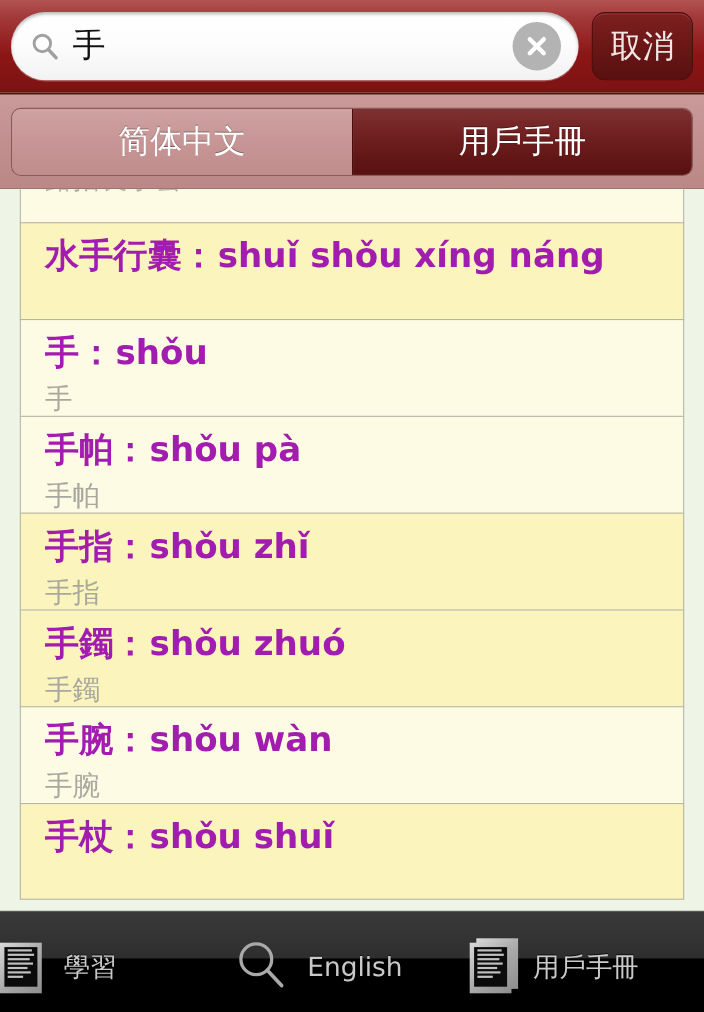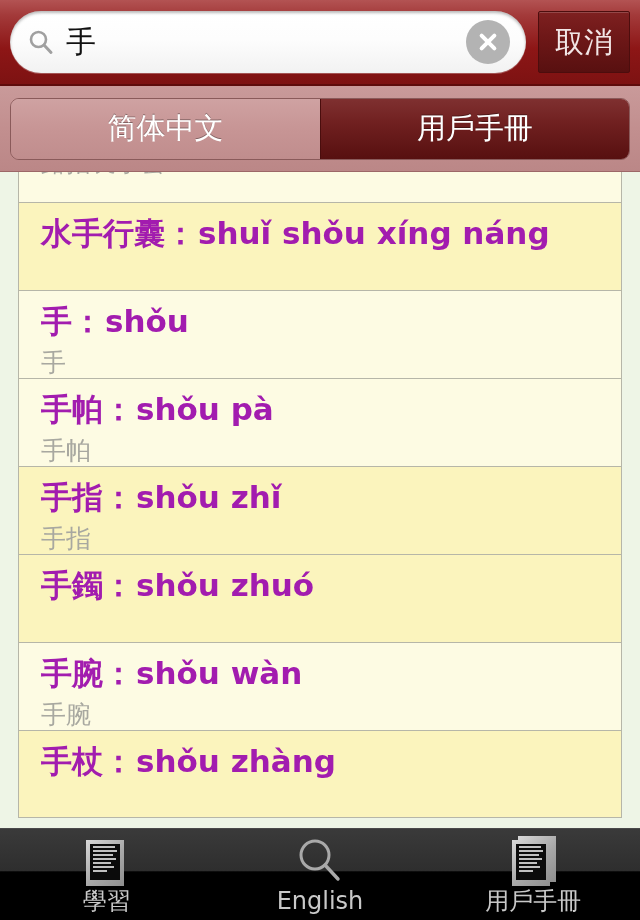--- a/index.html
+++ b/index.html
@@ -37,21 +37,21 @@
   }
   .clearbtn:after,.clearbtn:before{
     content:""; position:absolute; left:50%; top:50%;
     width:22px;height:4px;background:#fff;border-radius:2px;
     transform-origin:center;
   }
   .clearbtn:before{ transform:translate(-50%,-50%) rotate(45deg); }
   .clearbtn:after{ transform:translate(-50%,-50%) rotate(-45deg); }
 
   .cancelbtn{
-    flex:0 0 auto; width:92px;height:62px;border-radius:2px;
+    flex:0 0 auto; width:92px;height:62px;border-radius:12px;
     background:linear-gradient(to bottom,#7e2020 0%,#6d1717 45%,#581010 100%);
     border:1px solid #4d0d0d;
     box-shadow:inset 0 1px 0 rgba(255,255,255,.18);
     color:#f2e6e6; font-size:29px; display:flex;
     align-items:center; justify-content:center; line-height:1;
   }
 
   
   .segwrap{
     height:86px; width:640px;
@@ -101,22 +101,23 @@
 
   
   .tabbar{
     position:absolute; left:0; bottom:0; width:640px; height:92px;
     background:linear-gradient(to bottom,#3a3a3a 0%,#2e2e2e 46%,#000000 47%,#000000 100%);
     border-top:1px solid #4a4a4a;
     display:flex;
   }
   .tab{
     flex:1 1 25%; position:relative;
-    display:flex; flex-direction:column; align-items:center; justify-content:flex-start;
+    display:flex; flex-direction:row; align-items:center; justify-content:flex-start;
     padding-top:6px;
+    gap:16px;
   }
   .tab .hl{
     position:absolute; left:6px; right:6px; top:2px; bottom:2px;
     border-radius:10px;
     background:linear-gradient(to bottom,#5d5d5d 0%,#4a4a4a 46%,#303030 47%,#242424 100%);
   }
   .tab .icon,.tab .lbl{ position:relative; z-index:2; }
   .tab .icon{ height:52px; display:flex; align-items:center; justify-content:center; }
   .tab .lbl{
     font-size:24px; color:#c9c9c9; line-height:1; margin-top:2px;
@@ -188,29 +189,30 @@
         <div class="r-sub">手帕</div>
       </div>
 
       <div class="row alt">
         <div class="r-main"><span>手指：</span><span class="py">shǒu  zhǐ</span></div>
         <div class="r-sub">手指</div>
       </div>
 
       <div class="row alt">
         <div class="r-main"><span>手鐲：</span><span class="py">shǒu  zhuó</span></div>
+        <div class="r-sub">手鐲</div>
       </div>
 
       <div class="row base">
         <div class="r-main"><span>手腕：</span><span class="py">shǒu  wàn</span></div>
         <div class="r-sub">手腕</div>
       </div>
 
       <div class="row alt">
-        <div class="r-main"><span>手杖：</span><span class="py">shǒu  zhàng</span></div>
+        <div class="r-main"><span>手杖：</span><span class="py">shǒu  shuǐ</span></div>
       </div>
 
     </div>
   </div>
 
   <div class="tabbar">
 
     <div class="tab">
       <div class="icon">
         <div class="doc">

